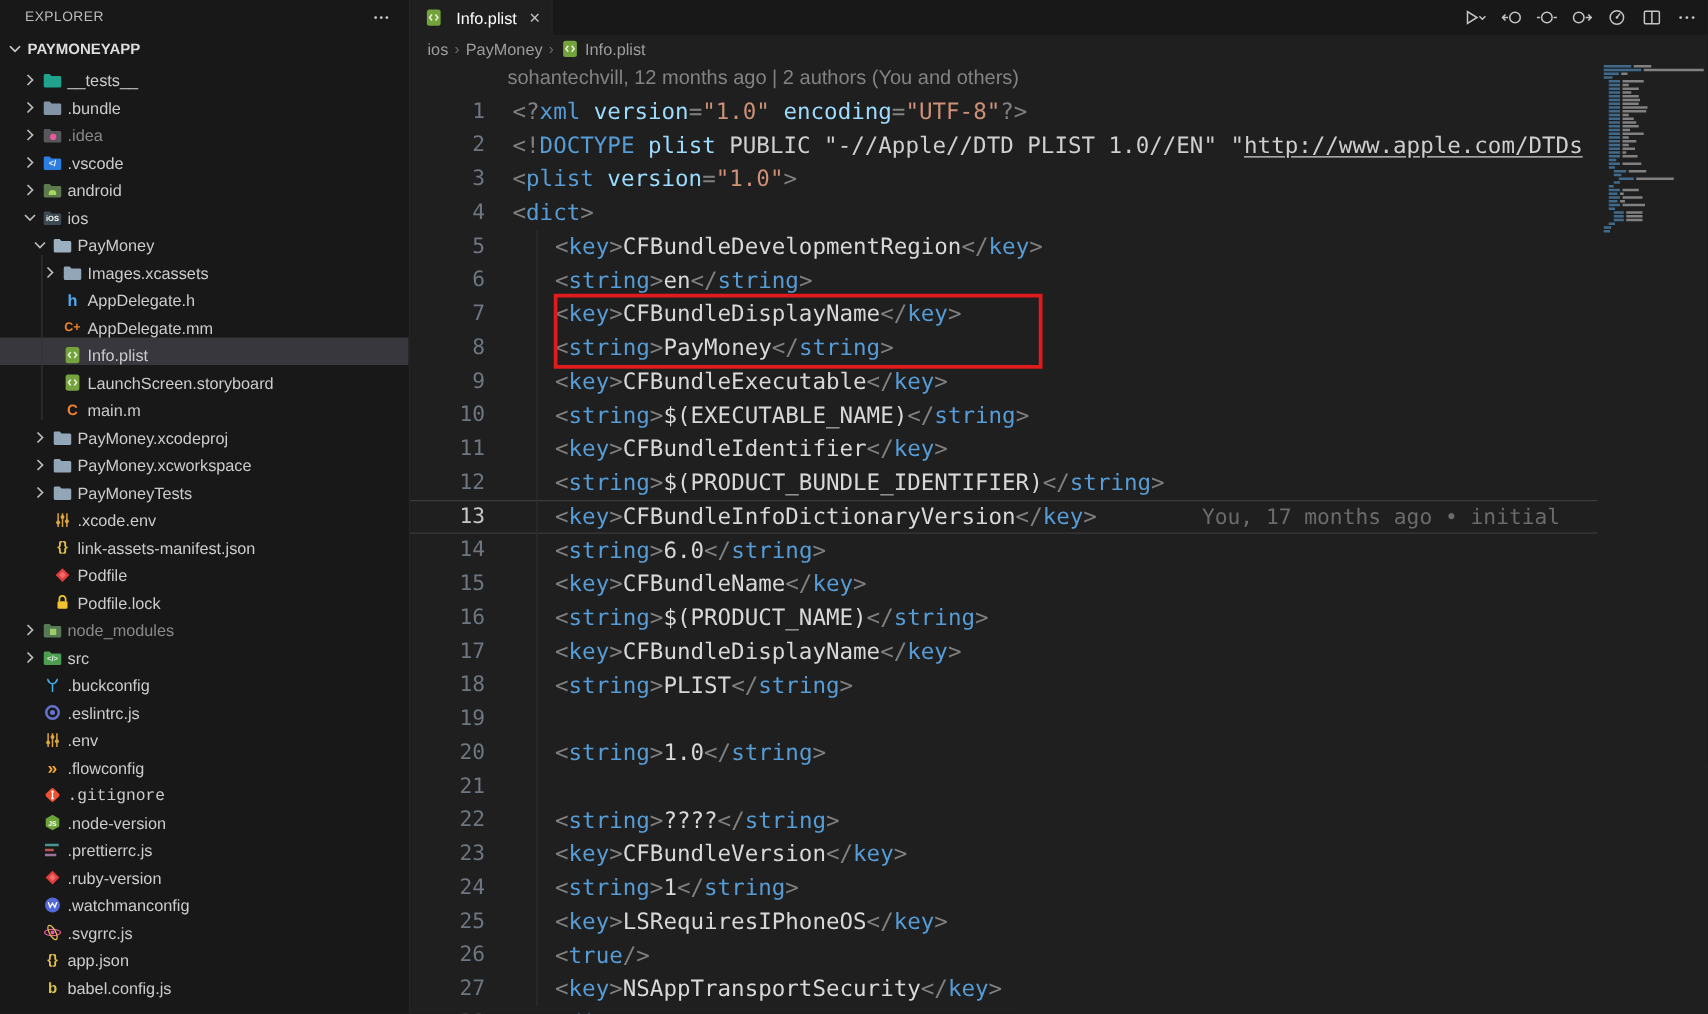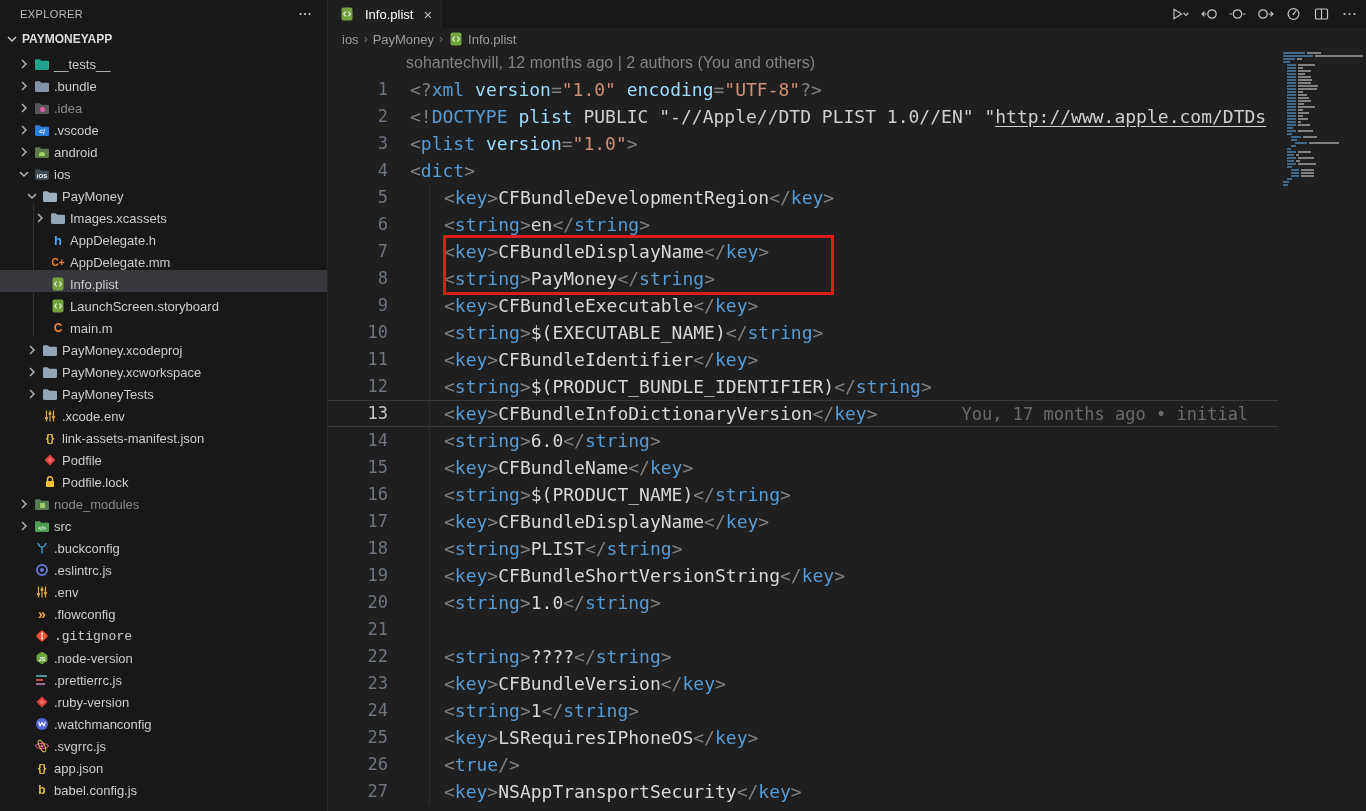--- a/index.html
+++ b/index.html
@@ -618,21 +618,20 @@
           <div class="cl">
             <span class="gut">17</span>
             <span class="ltxt ind"><span class="tk-g">&lt;</span><span class="tk-t">key</span><span class="tk-g">&gt;</span><span class="tk-w">CFBundleDisplayName</span><span class="tk-g">&lt;/</span><span class="tk-t">key</span><span class="tk-g">&gt;</span></span>
           </div>
           <div class="cl">
             <span class="gut">18</span>
             <span class="ltxt ind"><span class="tk-g">&lt;</span><span class="tk-t">string</span><span class="tk-g">&gt;</span><span class="tk-w">PLIST</span><span class="tk-g">&lt;/</span><span class="tk-t">string</span><span class="tk-g">&gt;</span></span>
           </div>
           <div class="cl">
             <span class="gut">19</span>
-            <span class="ltxt ind"><span class="tk-g">&lt;</span><span class="tk-t">key</span><span class="tk-g">&gt;</span><span class="tk-w">CFBundleShortVersionString</span><span class="tk-g">&lt;/</span><span class="tk-t">key</span><span class="tk-g">&gt;</span></span>
           </div>
           <div class="cl">
             <span class="gut">20</span>
             <span class="ltxt ind"><span class="tk-g">&lt;</span><span class="tk-t">string</span><span class="tk-g">&gt;</span><span class="tk-w">1.0</span><span class="tk-g">&lt;/</span><span class="tk-t">string</span><span class="tk-g">&gt;</span></span>
           </div>
           <div class="cl">
             <span class="gut">21</span>
           </div>
           <div class="cl">
             <span class="gut">22</span>

